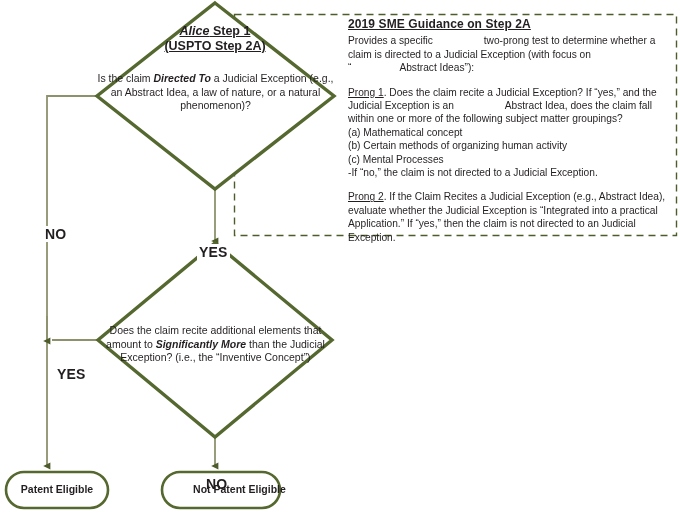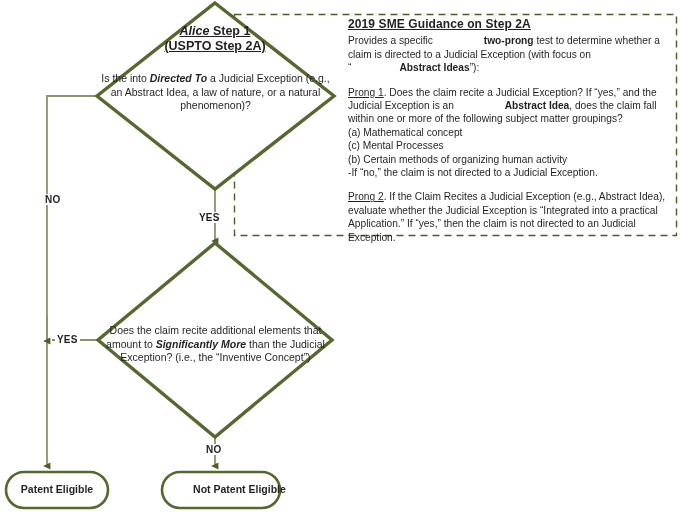--- a/index.html
+++ b/index.html
@@ -29,26 +29,27 @@
   .dia-body{
     text-align:center;
     font-size:10.5px;
     line-height:13.5px;
     color:#231f20;
   }
   .dia-body b{font-weight:bold;font-style:italic;}
 
   .edge-label{
     position:absolute;
-    font-size:10px;
+    font-size:14px;
     font-weight:bold;
     letter-spacing:.2px;
     color:#231f20;
     background:#ffffff;
     padding:0 2px;
+    margin-top:32px;
   }
 
   .term-label{
     position:absolute;
     text-align:center;
     font-size:10.5px;
     font-weight:bold;
     color:#231f20;
   }
 
@@ -64,21 +65,21 @@
     font-weight:bold;
     font-size:12px;
     text-decoration:underline;
     display:block;
     margin-bottom:3px;
     letter-spacing:.1px;
   }
   #note p{margin:0;}
   #note .gap{height:11px;}
   #note .u{text-decoration:underline;}
-  #note b{font-weight:bold;padding-left:48px;}
+  #note b{font-weight:normal;padding-left:48px;}
   .lst{margin:0;}
 </style>
 </head>
 <body>
 
 <div id="canvas">
 
   <svg class="svglayer" viewBox="0 0 680 513">
     <defs>
       <marker id="ah" markerWidth="9" markerHeight="9" refX="4.2" refY="4.2" orient="auto" markerUnits="userSpaceOnUse">
@@ -104,21 +105,21 @@
 
     <rect x="6" y="472" width="102" height="36" rx="18" ry="18" fill="#ffffff" stroke="#55682f" stroke-width="2.6"></rect>
     <rect x="162" y="472" width="118" height="36" rx="18" ry="18" fill="#ffffff" stroke="#55682f" stroke-width="2.6"></rect>
   </svg>
 
   <div class="txt dia-title" style="left:115px;top:24px;width:200px;">
     <span class="ln"><span class="it">Alice</span><span> Step 1</span></span>
     <span class="ln">(USPTO Step 2A)</span>
   </div>
   <div class="txt dia-body" style="left:97px;top:72px;width:237px;">
-    <span>Is the into </span><b>Directed To</b><span> a Judicial Exception (e.g., an Abstract Idea, a law of nature, or a natural phenomenon)?</span>
+    <span>Is the claim </span><b>Directed To</b><span> a Judicial Exception (e.g., an Abstract Idea, a law of nature, or a natural phenomenon)?</span>
   </div>
 
   <div class="txt dia-body" style="left:103px;top:324px;width:225px;">
     <span>Does the claim recite additional elements that amount to </span><b>Significantly More</b><span> than the Judicial Exception? (i.e., the “Inventive Concept”)</span>
   </div>
 
   <div class="edge-label" style="left:43px;top:194px;">NO</div>
   <div class="edge-label" style="left:197px;top:212px;">YES</div>
   <div class="edge-label" style="left:55px;top:334px;">YES</div>
   <div class="edge-label" style="left:204px;top:444px;">NO</div>
@@ -128,22 +129,22 @@
 
   <div id="note">
     <span class="note-title">2019 SME Guidance on Step 2A</span>
 
     <p><span>Provides a specific </span><b>two-prong</b><span> test to determine whether a claim is directed to a Judicial Exception (with focus on “</span><b>Abstract Ideas</b><span>”):</span></p>
 
     <div class="gap"></div>
 
     <p><span class="u">Prong 1</span><span>. Does the claim recite a Judicial Exception? If “yes,” and the Judicial Exception is an </span><b>Abstract Idea</b><span>, does the claim fall within one or more of the following subject matter groupings?</span></p>
     <p class="lst">(a) Mathematical concept</p>
+    <p class="lst">(b) Certain methods of organizing human activity</p>
     <p class="lst">(c) Mental Processes</p>
-    <p class="lst">(b) Certain methods of organizing human activity</p>
     <p class="lst">-If “no,” the claim is not directed to a Judicial Exception.</p>
 
     <div class="gap"></div>
 
     <p><span class="u">Prong 2</span><span>. If the Claim Recites a Judicial Exception (e.g., Abstract Idea), evaluate whether the Judicial Exception is “Integrated into a practical Application.” If “yes,” then the claim is not directed to an Judicial Exception.</span></p>
   </div>
 
 </div>
 
 </body></html>

